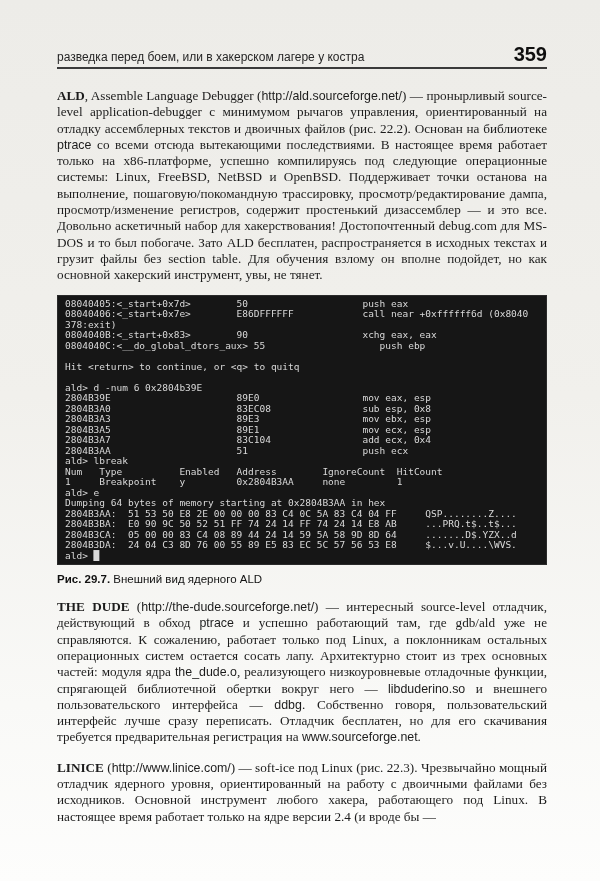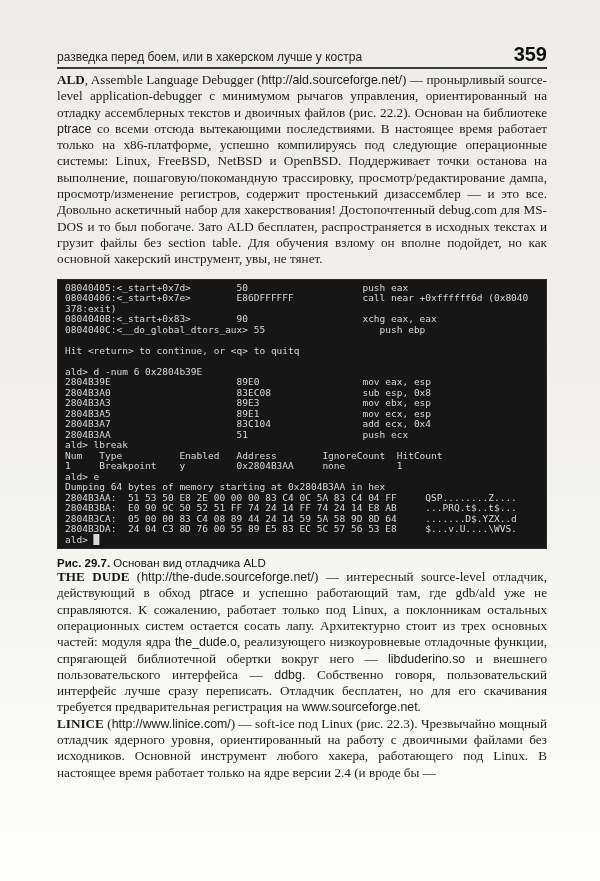--- a/index.html
+++ b/index.html
@@ -13,22 +13,22 @@
     color:#1c1c1c;
   }
   .content{padding:44px 53px 0 57px;}
   .running-header{
     display:flex;justify-content:space-between;align-items:flex-end;
     border-bottom:2px solid #3a3a3a;padding-bottom:3px;
   }
   .rh-title{font-family:"Liberation Sans",sans-serif;font-size:12px;color:#262626;}
   .rh-page{font-family:"Liberation Sans",sans-serif;font-size:20px;font-weight:bold;color:#0f0f0f;line-height:1;}
   .para{margin:0;text-align:justify;font-size:13.2px;line-height:16.3px;}
-  .para.first{margin-top:3px;}
-  .para.mid{}
+  .para.first{margin-top:19px;}
+  .para.mid{margin-top:14px;}
   .bold{font-weight:bold;}
   .sans{font-family:"Liberation Sans",sans-serif;font-size:12.4px;}
   .terminal{
     margin:11px 0 0 0;
     background:#161616;
     padding:4px 5px;
     box-shadow:0 0 0 1px #2a2a2a inset;
   }
   .term-pre{
     margin:0;
@@ -40,21 +40,21 @@
   .caption{margin:8px 0 0 0;font-family:"Liberation Sans",sans-serif;font-size:11.5px;color:#111;}
   .cap-label{font-weight:bold;}
 </style>
 </head>
 <body>
 
 <div class="page">
   <div class="content">
 
     <div class="running-header">
-      <span class="rh-title">разведка перед боем, или в хакерском лучше у костра</span>
+      <span class="rh-title">разведка перед боем, или в хакерском лагере у костра</span>
       <span class="rh-page">359</span>
     </div>
 
     <p class="para first"><span class="bold">ALD</span><span>, Assemble Language Debugger (</span><span class="sans">http://ald.sourceforge.net/</span><span>) — пронырливый source-level application-debugger с минимумом рычагов управления, ориентированный на отладку ассемблерных текстов и двоичных файлов (рис. 22.2). Основан на библиотеке </span><span class="sans">ptrace</span><span> со всеми отсюда вытекающими последствиями. В настоящее время работает только на x86-платформе, успешно компилируясь под следующие операционные системы: Linux, FreeBSD, NetBSD и OpenBSD. Поддерживает точки останова на выполнение, пошаговую/покомандную трассировку, просмотр/редактирование дампа, просмотр/изменение регистров, содержит простенький дизассемблер — и это все. Довольно аскетичный набор для хакерствования! Достопочтенный debug.com для MS-DOS и то был побогаче. Зато ALD бесплатен, распространяется в исходных текстах и грузит файлы без section table. Для обучения взлому он вполне подойдет, но как основной хакерский инструмент, увы, не тянет.</span></p>
 
     <figure class="terminal" style="margin-left:0;margin-right:0;padding-left:8px;">
       <pre class="term-pre">08040405:&lt;_start+0x7d&gt;        50                    push eax
 08040406:&lt;_start+0x7e&gt;        E86DFFFFFF            call near +0xffffff6d (0x8040
 378:exit)
 0804040B:&lt;_start+0x83&gt;        90                    xchg eax, eax
@@ -76,21 +76,21 @@
 Dumping 64 bytes of memory starting at 0x2804B3AA in hex
 2804B3AA:  51 53 50 E8 2E 00 00 00 83 C4 0C 5A 83 C4 04 FF     QSP........Z....
 2804B3BA:  E0 90 9C 50 52 51 FF 74 24 14 FF 74 24 14 E8 AB     ...PRQ.t$..t$...
 2804B3CA:  05 00 00 83 C4 08 89 44 24 14 59 5A 58 9D 8D 64     .......D$.YZX..d
 2804B3DA:  24 04 C3 8D 76 00 55 89 E5 83 EC 5C 57 56 53 E8     $...v.U....\WVS.
 ald&gt; █</pre>
     </figure>
 
     <p class="caption">
       <span class="cap-label">Рис. 29.7.</span>
-      <span class="cap-text">Основан вид отладчика ALD</span>
+      <span class="cap-text">Внешний вид ядерного ALD</span>
     </p>
 
     <p class="para mid"><span class="bold">THE DUDE</span><span> (</span><span class="sans">http://the-dude.sourceforge.net/</span><span>) — интересный source-level отладчик, действующий в обход </span><span class="sans">ptrace</span><span> и успешно работающий там, где gdb/ald уже не справляются. К сожалению, работает только под Linux, а поклонникам остальных операционных систем остается сосать лапу. Архитектурно стоит из трех основных частей: модуля ядра </span><span class="sans">the_dude.o</span><span>, реализующего низкоуровневые отладочные функции, спрягающей библиотечной обертки вокруг него — </span><span class="sans">libduderino.so</span><span> и внешнего пользовательского интерфейса — </span><span class="sans">ddbg</span><span>. Собственно говоря, пользовательский интерфейс лучше сразу переписать. Отладчик бесплатен, но для его скачивания требуется предварительная регистрация на </span><span class="sans">www.sourceforge.net</span><span>.</span></p>
 
     <p class="para mid"><span class="bold">LINICE</span><span> (</span><span class="sans">http://www.linice.com/</span><span>) — soft-ice под Linux (рис. 22.3). Чрезвычайно мощный отладчик ядерного уровня, ориентированный на работу с двоичными файлами без исходников. Основной инструмент любого хакера, работающего под Linux. В настоящее время работает только на ядре версии 2.4 (и вроде бы —</span></p>
 
   </div>
 </div>
 
 </body></html>

